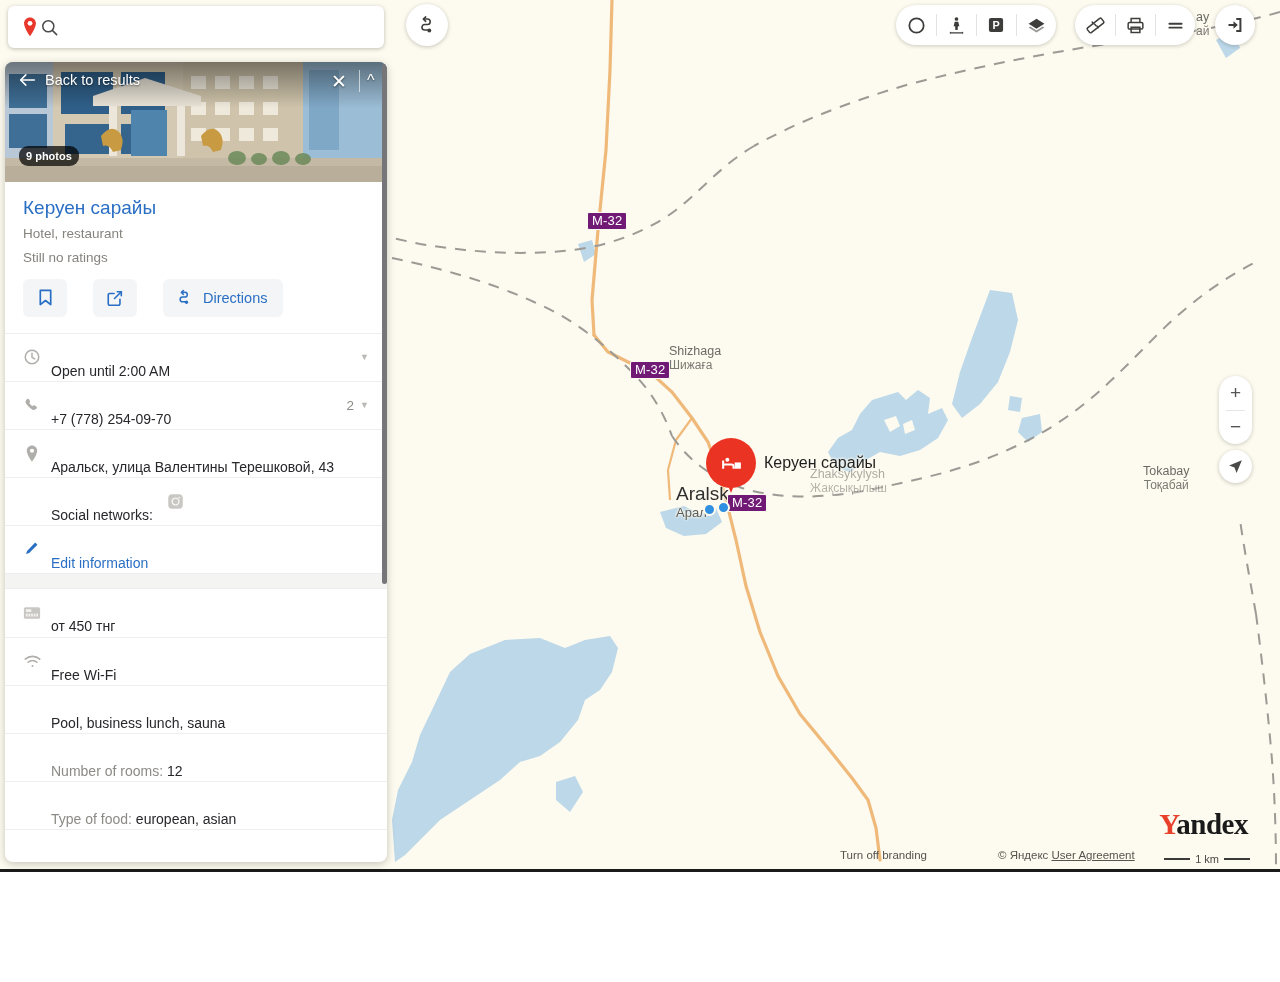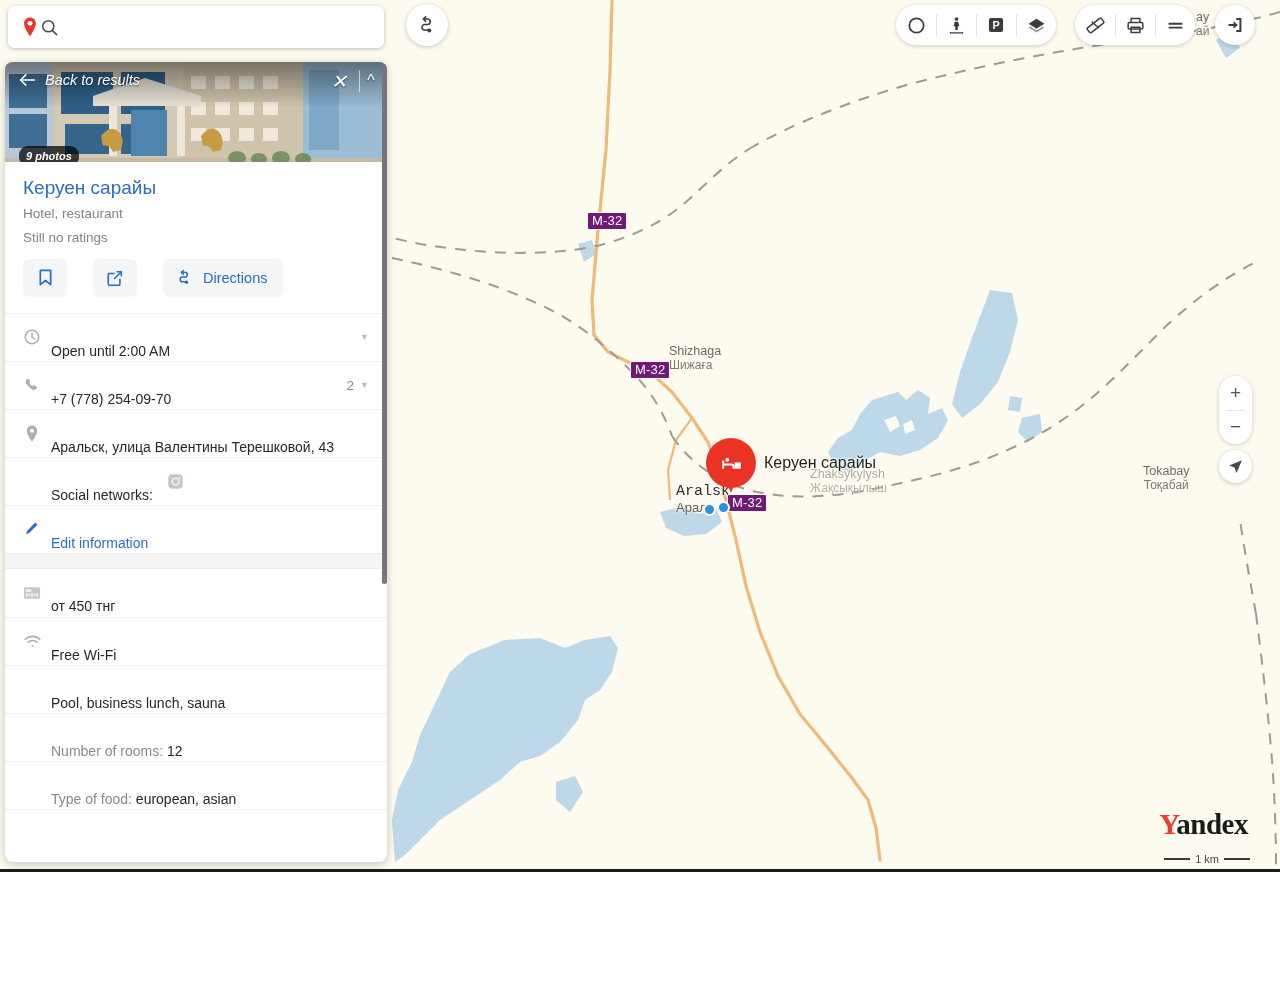--- a/index.html
+++ b/index.html
@@ -22,21 +22,21 @@
   }
   #map-svg { position:absolute; left:0; top:0; width:1280px; height:872px; }
 
   .map-label {
     position: absolute;
     color: #3a3a38;
     text-shadow: 0 0 3px #fdfaef, 0 0 3px #fdfaef, 0 0 2px #fdfaef;
     white-space: nowrap;
     pointer-events: none;
   }
-  .lbl-lat { font-size: 15px; font-weight: 400; color:#2f2f2e;font-family:Liberation Mono, monospace; }
+  .lbl-lat { font-size: 19px; font-weight: 400; color:#2f2f2e; }
   .lbl-cyr { font-size: 13px; color:#5c5c58; }
   .lbl-sm-lat { font-size: 12.5px; color:#6b6b66; }
   .lbl-sm-cyr { font-size: 12px; color:#7a7a74; }
 
   .hwy-shield {
     position:absolute;
     background:#701a75; color:#fff;
     font-size:13px; font-weight:400;
     letter-spacing:.2px;
     padding:1px 4px 2px;
@@ -138,21 +138,21 @@
     position:absolute; left:5px; top:62px;
     width:382px; height:800px;
     background:#fff;
     border-radius:8px;
     box-shadow:0 2px 8px rgba(0,0,0,.22);
     overflow:hidden; z-index:45;
     display:flex; flex-direction:column;
   }
   #panel-scroll { flex:1; overflow:hidden; position:relative; }
 
-  #hero { position:relative; width:382px; height:100px; overflow:hidden;font-style:italic; }
+  #hero { position:relative; width:382px; height:120px; overflow:hidden; }
   #hero-photo { position:absolute; inset:0; }
   #hero-overlay { position:absolute; left:0; top:0; width:382px; height:46px;
                   background:linear-gradient(180deg, rgba(0,0,0,.42), rgba(0,0,0,0)); }
   #back-to-results {
     position:absolute; left:14px; top:10px;
     display:flex; align-items:center; gap:9px;
     color:#fff; font-size:14.5px; text-shadow:0 1px 2px rgba(0,0,0,.5);
   }
   #hero-close { position:absolute; left:326px; top:10px; color:#fff; font-size:19px; line-height:1;
                 text-shadow:0 1px 2px rgba(0,0,0,.5); }
@@ -292,20 +292,27 @@
       <div class="pin-body">
         <svg class="ico" width="25" height="25" viewBox="0 0 24 24" fill="none">
           <path d="M3 17V9h2v3h7a3 3 0 0 1 3 3v2h-2v-2a1 1 0 0 0-1-1H5v3H3Z" fill="#fff"></path>
           <rect x="15" y="11" width="6" height="6" fill="#fff"></rect>
           <circle cx="8" cy="8.4" r="1.9" fill="#fff"></circle>
         </svg>
       </div>
     </div>
     <div id="marker-title">Керуен сарайы</div>
 
+    <div id="map-footer">
+      <span id="branding-off">Turn off branding</span>
+      <span id="copyright">
+        <span>© Яндекс</span>
+        <span id="user-agreement">User Agreement</span>
+      </span>
+    </div>
 
     <div id="yandex-logo">
       <span class="y">Y</span><span>andex</span>
     </div>
 
     <div id="scale-ctl">
       <span class="bar"></span>
       <span>1 km</span>
       <span class="bar"></span>
     </div>

